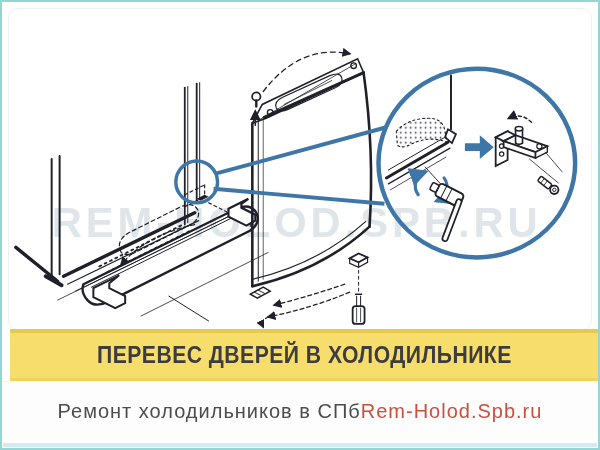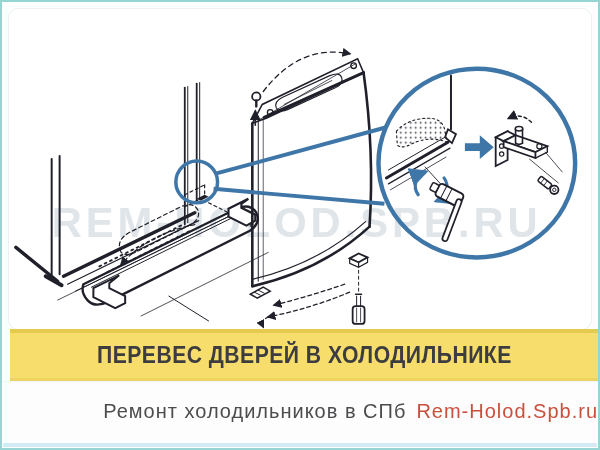--- a/index.html
+++ b/index.html
@@ -17,21 +17,21 @@
     position:absolute;left:8px;right:0;top:327px;height:52px;box-sizing:border-box;
     background:#f7dd6b;border-top:4px solid #e6c94f;border-bottom:3px solid #edd35f;
     display:flex;align-items:center;justify-content:center;
   }
   .banner-title{
     font-size:23px;font-weight:bold;color:#3d3d40;letter-spacing:.5px;
     transform:scaleX(.92);white-space:nowrap;
   }
   .footer{
     position:absolute;left:0;right:0;top:379px;bottom:7px;
-    display:flex;align-items:center;justify-content:flex-end;gap:10px;
+    display:flex;align-items:center;justify-content:center;
     border-top:1px solid #f2f5f6;background:#fdfdfd;
   }
   .footer-caption{font-size:20px;color:#4c4c4e;letter-spacing:1px;white-space:nowrap;}
   .footer-site{font-size:20px;color:#c8503c;letter-spacing:1px;white-space:nowrap;text-decoration:none;cursor:pointer;}
   .bottom-divider{position:absolute;left:1px;right:1px;bottom:1px;height:4px;background:#d2ebf4;}
 </style>
 </head>
 <body>
 
 <div class="page">

